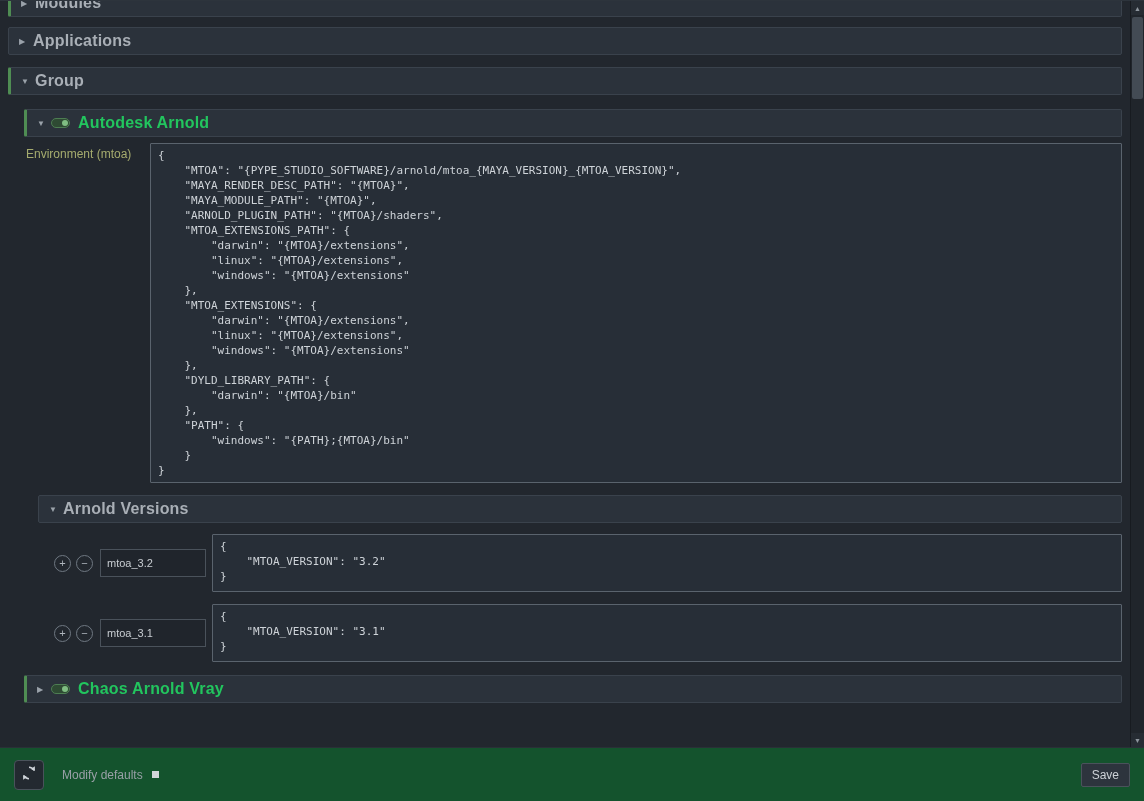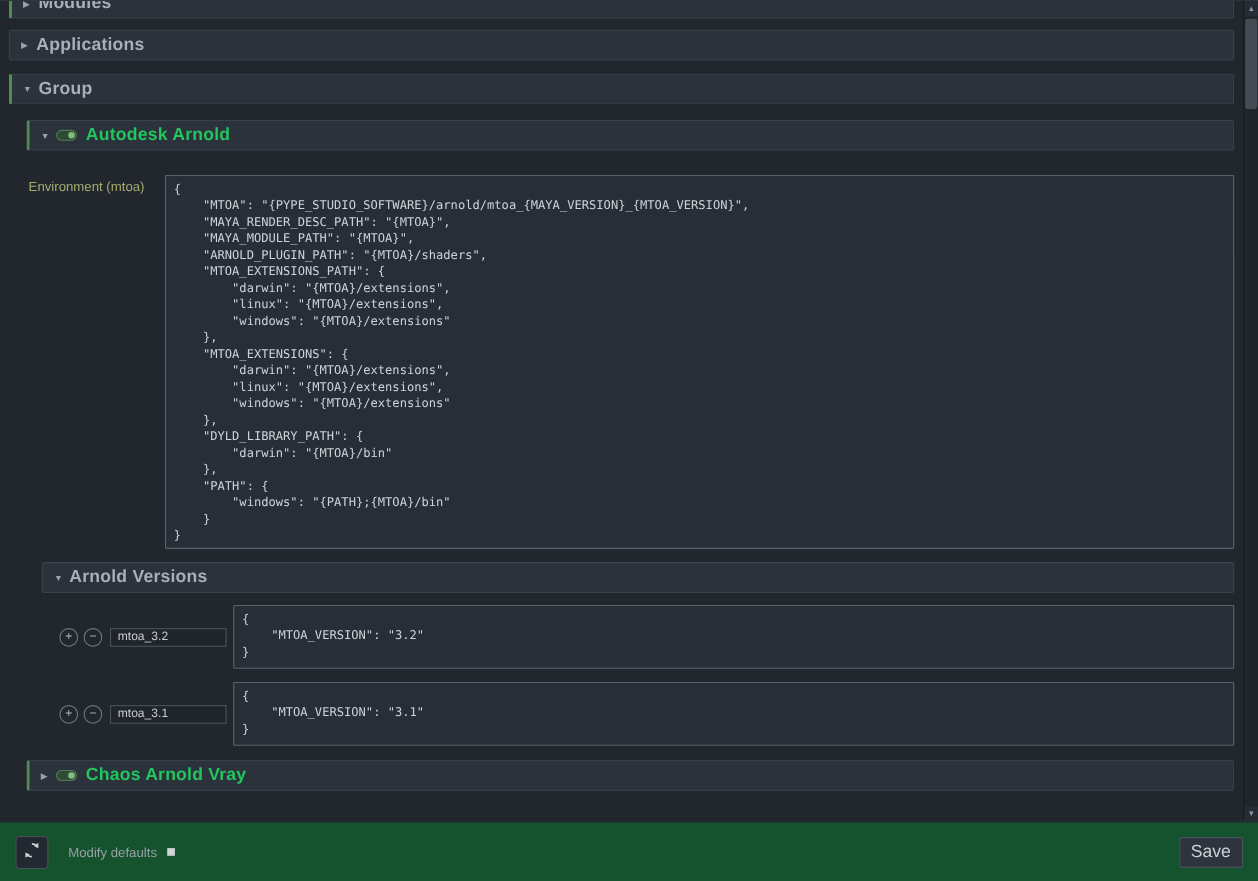--- a/index.html
+++ b/index.html
@@ -28,38 +28,38 @@
   .m-top-12 { margin-top:12px; }
   .m-top-14 { margin-top:14px; }
 
   
   .switch { width:19px; height:10px; border-radius:5px; background:#2e4a33; border:1px solid #4d7d52; position:relative; margin-right:8px; flex:none; }
   .switch::after { content:""; position:absolute; right:1px; top:1px; width:6px; height:6px; border-radius:50%; background:#7fbd82; }
 
   .tools-body { padding-left:16px; }
 
   
-  .env-row { display:flex; margin-top:22px; }
+  .env-row { display:flex; margin-top:6px; }
   .env-label { width:126px; flex:none; padding:4px 6px 0 2px; font-size:12px; color:#a5ab6e; }
   .code-area { background:#272e37; border:1px solid #5a636d; color:#ced3d8; font-family:"DejaVu Sans Mono", monospace; font-size:11px; line-height:15px; padding:4px 7px; resize:none; outline:none; white-space:pre; overflow:hidden; border-radius:1px; }
   .env-area { flex:1; height:340px; }
 
   
   .indent14 { margin-left:14px; }
   .version-row { display:flex; align-items:center; height:60px; margin-top:10px; margin-left:14px; padding-left:16px; }
   .round-btn { width:17px; height:17px; border-radius:50%; border:1px solid #6f7882; background:transparent; color:#aeb5bc; font-size:11px; line-height:14px; text-align:center; padding:0; margin-right:5px; cursor:pointer; flex:none; font-family:"Liberation Sans", sans-serif; }
-  .key-input { width:106px; height:17px; background:#20252c; border:1px solid #4a525b; color:#c8cdd2; font-size:11px; padding:2px 6px; margin-left:2px; margin-right:6px; outline:none; flex:none; font-family:"Liberation Sans", sans-serif; }
+  .key-input { width:106px; height:28px; background:#20252c; border:1px solid #4a525b; color:#c8cdd2; font-size:11px; padding:2px 6px; margin-left:2px; margin-right:6px; outline:none; flex:none; font-family:"Liberation Sans", sans-serif; }
   .ver-area { flex:1; height:58px; }
 
   
   .footer { height:54px; flex:none; background:#14532d; border-top:1px solid #2a3037; display:flex; align-items:center; padding:0 14px; }
   .refresh-btn { width:30px; height:30px; border:1px solid #4a525b; border-radius:4px; background:#232930; display:flex; align-items:center; justify-content:center; cursor:pointer; padding:0; }
   .modify-label { margin-left:18px; font-size:12px; color:#99a0a7; }
   .modify-square { width:7px; height:7px; background:#d2d5d9; margin-left:9px; display:inline-block; }
-  .save-btn { margin-left:auto; padding:4px 10px; background:#2d343d; border:1px solid #4a525b; border-radius:2px; color:#ccd1d6; font-size:16px; cursor:pointer; font-family:"Liberation Sans", sans-serif; }
+  .save-btn { margin-left:auto; padding:4px 10px; background:#2d343d; border:1px solid #4a525b; border-radius:2px; color:#ccd1d6; font-size:12px; cursor:pointer; font-family:"Liberation Sans", sans-serif; }
 
   
   .scrollbar { width:14px; flex:none; background:#20252b; border-left:1px solid #171b20; display:flex; flex-direction:column; }
   .sb-btn { height:14px; display:flex; align-items:center; justify-content:center; font-size:7px; color:#8d959d; background:#262c33; cursor:pointer; flex:none; }
   .sb-track { flex:1; position:relative; }
   .sb-thumb { position:absolute; top:2px; left:1px; right:1px; height:82px; background:#434b54; border-radius:2px; cursor:pointer; }
 </style>
 </head>
 <body>
 

